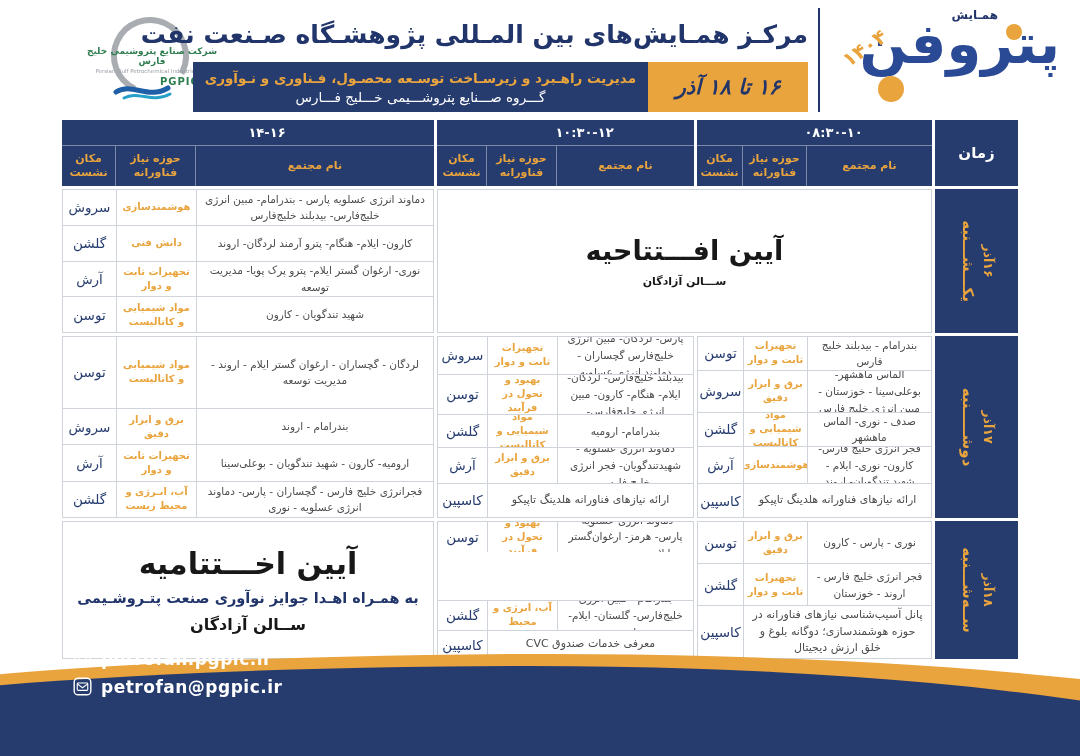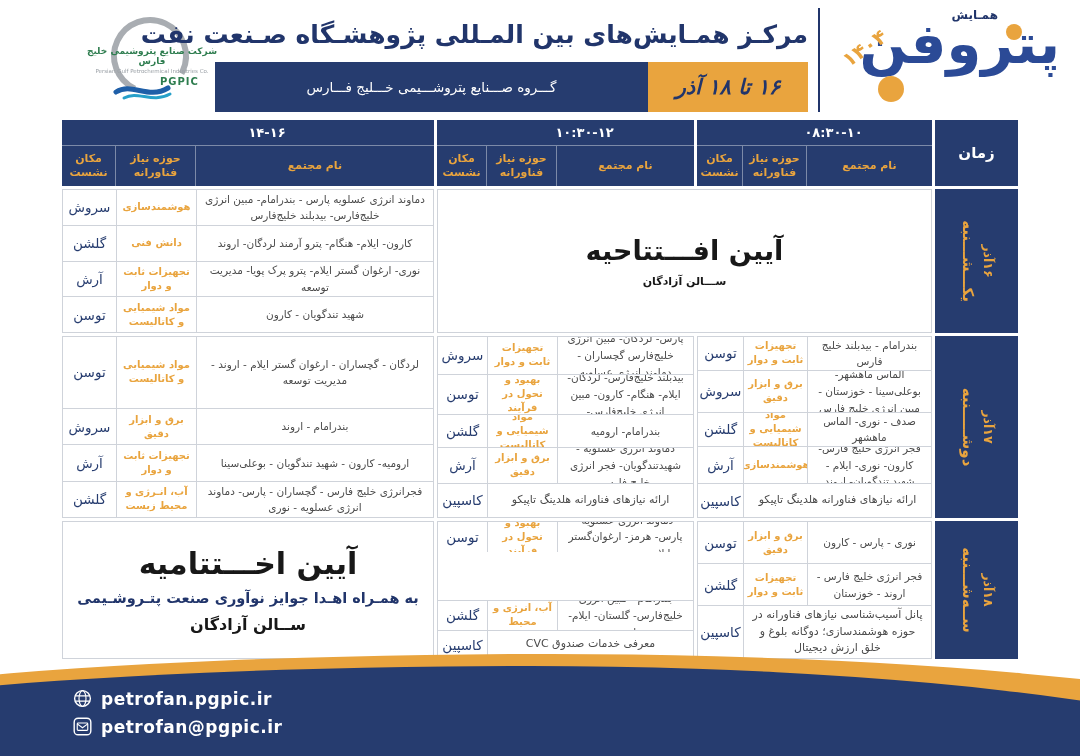--- a/index.html
+++ b/index.html
@@ -74,21 +74,21 @@
   .zrot{position:absolute;top:50%;left:50%;transform:translate(-50%,-50%) rotate(90deg);
     display:flex;flex-direction:column;align-items:center;gap:4px;white-space:nowrap;color:var(--gold);font-weight:bold;}
   .zdate{font-size:12.5px;}
   .zname{font-size:15px;}
 
   
   .arc-gold{position:absolute;left:-300px;top:654px;width:1700px;height:400px;background:var(--gold);
     border-radius:50% 50% 0 0 / 85px 115px 0 0;}
   .arc-navy{position:absolute;left:-320px;top:666px;width:1700px;height:400px;background:var(--navy);
     border-radius:50% 50% 0 0 / 88px 145px 0 0;}
-  .contact{position:absolute;left:72px;top:688px;z-index:5;direction:ltr;}
+  .contact{position:absolute;left:72px;top:648px;z-index:5;direction:ltr;}
   .c-row{display:flex;align-items:center;gap:8px;color:#fff;font-size:17px;font-weight:bold;letter-spacing:.5px;margin-bottom:7px;}
   .ic{width:21px;height:21px;display:block;}
 </style>
 </head>
 <body>
 
 <div class="page">
 
   <div class="pgpic">
     <svg viewBox="0 0 160 104" width="160" height="104">
@@ -99,20 +99,21 @@
     <div class="pg-fa">شرکت صنایع پتروشیمی خلیج فارس</div>
     <div class="pg-en">Persian Gulf Petrochemical Industries Co.</div>
     <div class="pg-abbr">PGPIC</div>
   </div>
 
   <h1 class="main-title" dir="rtl">مرکـز همـایش‌های بین المـللی پژوهشـگاه صـنعت نفت</h1>
 
   <div class="sub-row" dir="rtl">
     <div class="date-badge">۱۶ تا ۱۸ آذر</div>
     <div class="navy-box">
+      <div class="nb1">مدیریت راهـبرد و زیرسـاخت توسـعه محصـول، فـناوری و نـوآوری</div>
       <div class="nb2">گـــروه صـــنایع پتروشـــیمی خـــلیج فـــارس</div>
     </div>
   </div>
 
   <div class="vline"></div>
 
   <div class="petrofan" dir="rtl">
     <div class="pf-top">همـایش</div>
     <div class="pf-name">پتروفن</div>
     <div class="pf-year">۱۴۰۴</div>

